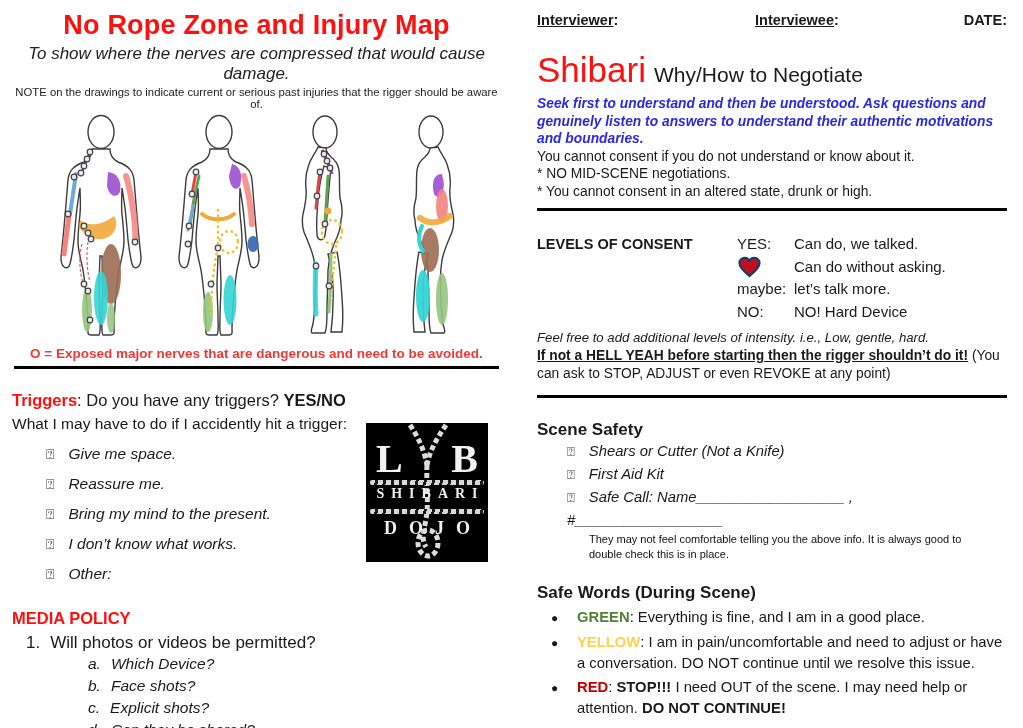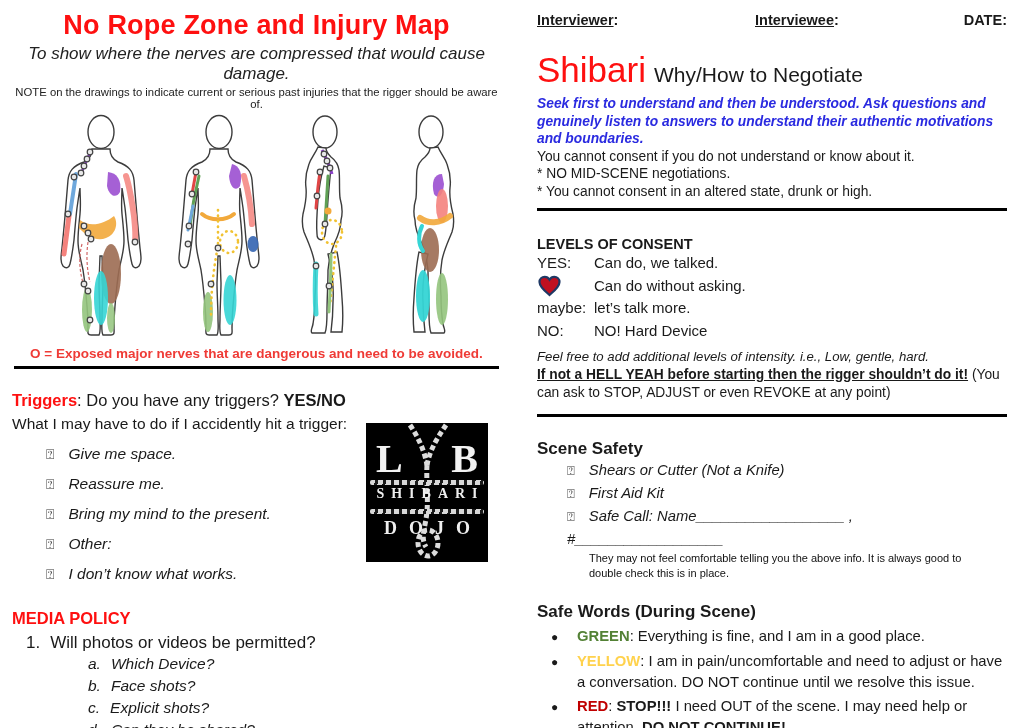--- a/index.html
+++ b/index.html
@@ -49,21 +49,21 @@
   
   .r-header { display:flex; font-size:14.5px; font-weight:bold; margin-top:4px;gap:28px; }
   .r-header .h1 { width:190px; } .r-header .h2 { flex:1; } .r-header .h3 { text-align:right; }
   .uline { text-decoration:underline; }
   .shibari-row { margin-top:22px; }
   .shibari-word { color:var(--title-red); font-size:35px; }
   .shibari-suffix { color:#1a1a1a; font-size:21px; margin-left:8px; }
   .blue-note { color:var(--blue-text); font-weight:bold; font-style:italic; font-size:13.8px; line-height:17.5px; margin-top:5px; }
   .consent-line { font-size:13.8px; line-height:17.5px; }
   .r-hr { border:none; border-top:3px solid #000; margin:8px 0 0 0; }
-  .levels { display:flex; margin-top:22px;flex-direction:column; }
+  .levels { display:flex; margin-top:22px; }
   .levels-heading { font-size:14.5px; font-weight:bold; width:200px; padding-top:3px; }
   .levels-grid { font-size:15px; }
   .lv-row { display:flex; line-height:22.5px; }
   .lv-key { width:57px; }
   .heart-cell { width:57px; display:flex; align-items:center; }
   .feel-note { font-style:italic; font-size:13.2px; margin-top:7px; }
   .hellyeah { font-size:13.8px; line-height:18px; margin-top:2px; }
   .hy-bold { font-weight:bold; text-decoration:underline; }
   .sec-heading { font-size:17px; font-weight:bold; margin-top:22px; }
   .r-chk-item { margin-left:30px; font-size:14.8px; line-height:23px; }
@@ -200,22 +200,22 @@
 
   <div class="triggers-line">
     <span class="triggers-word">Triggers</span><span>:  Do you have any triggers?  </span><span class="bold">YES/NO</span>
   </div>
   <div class="triggers-intro">What I may have to do if I accidently hit a trigger:</div>
 
   <div class="chk-list">
     <div class="chk-item"><span class="chk">⍰</span><span class="it">Give me space.</span></div>
     <div class="chk-item"><span class="chk">⍰</span><span class="it">Reassure me.</span></div>
     <div class="chk-item"><span class="chk">⍰</span><span class="it">Bring my mind to the present.</span></div>
+    <div class="chk-item"><span class="chk">⍰</span><span class="it">I don’t know what works.</span></div>
     <div class="chk-item"><span class="chk">⍰</span><span class="it">Other:</span></div>
-    <div class="chk-item"><span class="chk">⍰</span><span class="it">I don’t know what works.</span></div>
   </div>
 
   <div class="media-heading">MEDIA POLICY</div>
   <div class="ol1">
     <span class="num">1.</span><span>Will photos or videos be permitted?</span>
   </div>
   <div class="ol-sub"><span class="num">a.</span><span>Which Device?</span></div>
   <div class="ol-sub"><span class="num">b.</span><span>Face shots?</span></div>
   <div class="ol-sub"><span class="num">c.</span><span>Explicit shots?</span></div>
   <div class="ol-sub"><span class="num">d.</span><span>Can they be shared?</span></div>

